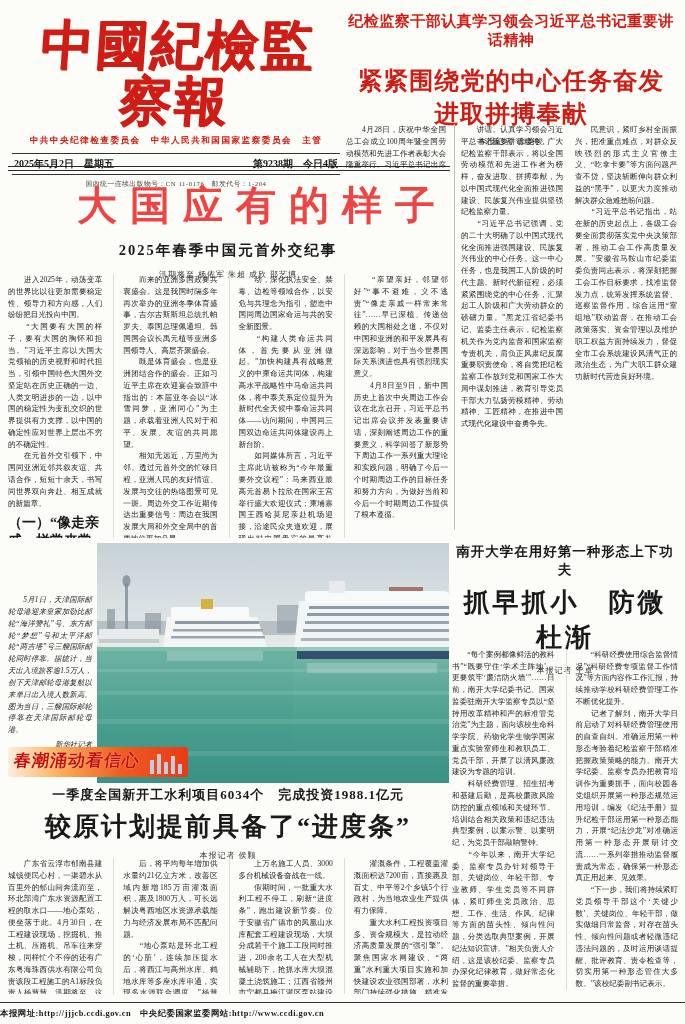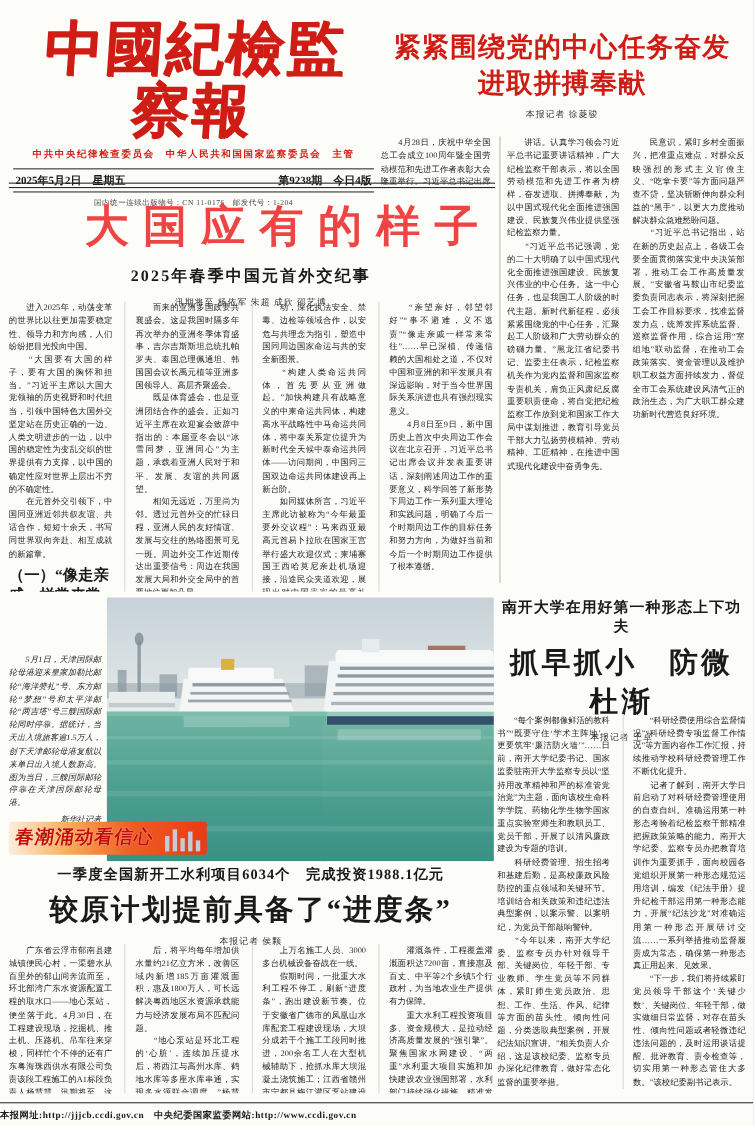--- a/index.html
+++ b/index.html
@@ -64,20 +64,21 @@
     <div id="masthead-title" class="red center">中國紀檢監察報</div>
     <div id="sponsor" class="red">中共中央纪律检查委员会　中华人民共和国国家监察委员会　主管</div>
     <div id="daterow">
       <span>2025年5月2日　星期五</span>
       <span>第9238期　今日4版</span>
     </div>
     <div id="pubcode">国内统一连续出版物号：CN 11-0176　邮发代号：1-204</div>
   </div>
 
   <div class="abs" style="left:346px;top:12px;width:330px;">
+    <div id="tr-kicker" class="red sans">纪检监察干部认真学习领会习近平总书记重要讲话精神</div>
     <div id="tr-headline" class="red sans">紧紧围绕党的中心任务奋发进取拼搏奉献</div>
     <div id="tr-byline" class="byline center">本报记者 徐菱骏</div>
   </div>
   <div class="abs bt" style="left:346px;top:124px;width:100px;height:44px;">　　4月28日，庆祝中华全国总工会成立100周年暨全国劳动模范和先进工作者表彰大会隆重举行。习近平总书记出席大会并发表重要</div>
   <div class="abs bt" style="left:461px;top:124px;width:102px;height:406px;">　　讲话。认真学习领会习近平总书记重要讲话精神，广大纪检监察干部表示，将以全国劳动模范和先进工作者为榜样，奋发进取、拼搏奉献，为以中国式现代化全面推进强国建设、民族复兴伟业提供坚强纪检监察力量。
 　　“习近平总书记强调，党的二十大明确了以中国式现代化全面推进强国建设、民族复兴伟业的中心任务。这一中心任务，也是我国工人阶级的时代主题。新时代新征程，必须紧紧围绕党的中心任务，汇聚起工人阶级和广大劳动群众的磅礴力量。”黑龙江省纪委书记、监委主任表示，纪检监察机关作为党内监督和国家监察专责机关，肩负正风肃纪反腐重要职责使命，将自觉把纪检监察工作放到党和国家工作大局中谋划推进，教育引导党员干部大力弘扬劳模精神、劳动精神、工匠精神，在推进中国式现代化建设中奋勇争先。</div>
   <div class="abs bt" style="left:575px;top:124px;width:102px;height:406px;">　　民意识，紧盯乡村全面振兴，把准重点难点，对群众反映强烈的形式主义官僚主义、“吃拿卡要”等方面问题严查不贷，坚决斩断伸向群众利益的“黑手”，以更大力度推动解决群众急难愁盼问题。
 　　“习近平总书记指出，站在新的历史起点上，各级工会要全面贯彻落实党中央决策部署，推动工会工作高质量发展。”安徽省马鞍山市纪委监委负责同志表示，将深刻把握工会工作目标要求，找准监督发力点，统筹发挥系统监督、巡察监督作用，综合运用“室组地”联动监督，在推动工会政策落实、资金管理以及维护职工权益方面持续发力，督促全市工会系统建设风清气正的政治生态，为广大职工群众建功新时代营造良好环境。</div>
 
   <div class="abs dbl-rule" style="left:8px;top:166px;width:442px;"></div>

